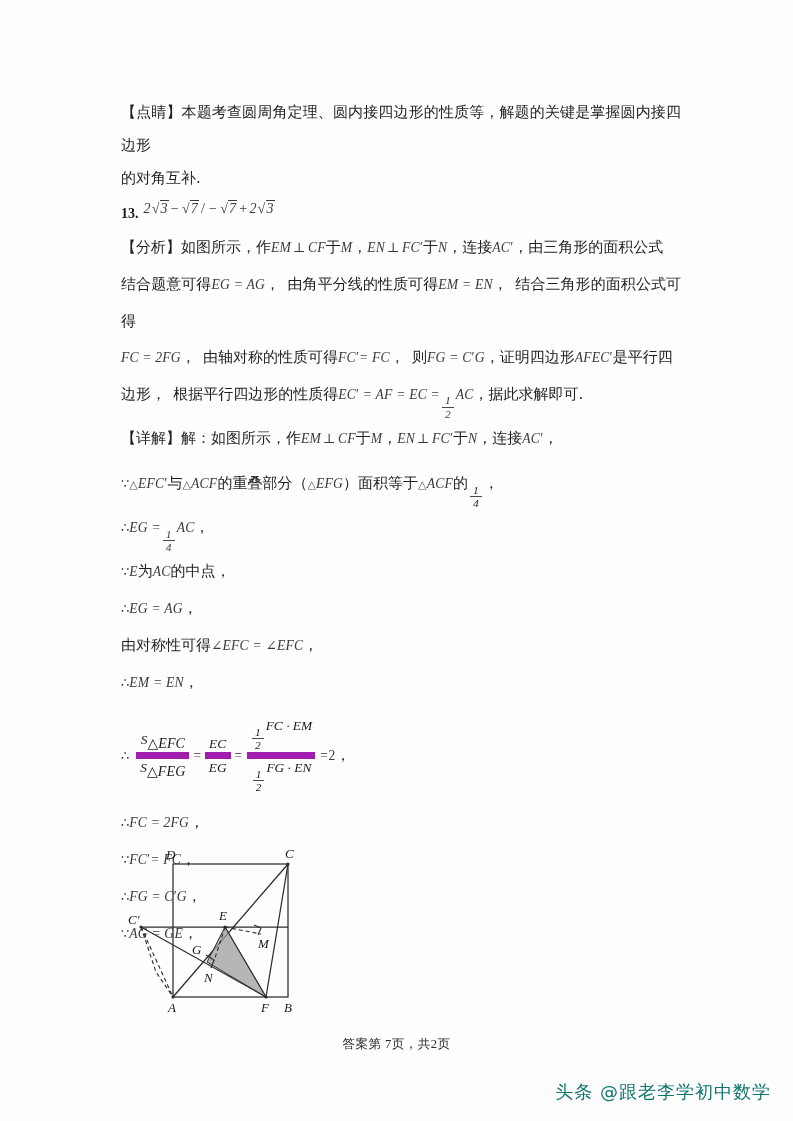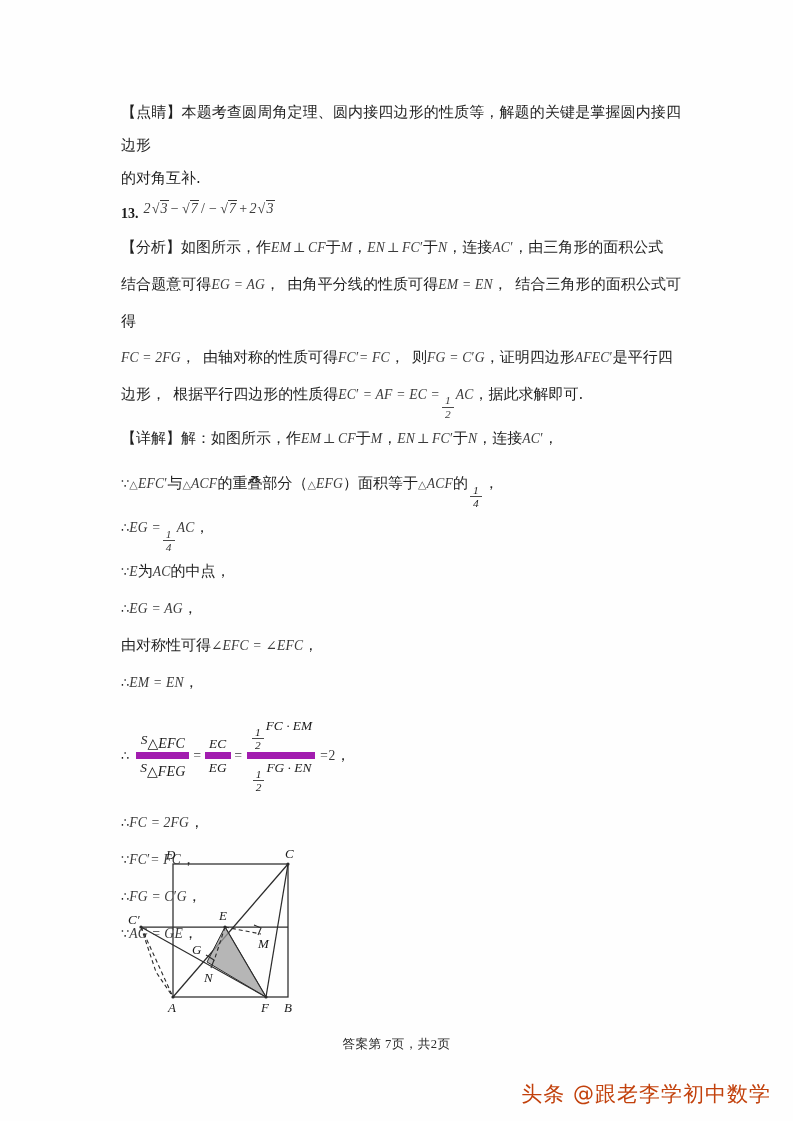--- a/index.html
+++ b/index.html
@@ -141,22 +141,22 @@
     font-size: 12.6px;
     color: #2a2a2a;
     letter-spacing: .4px;
   }
 
   .watermark {
     position: absolute;
     right: 22px;
     top: 1080px;
     font-family: "DejaVu Sans", "Liberation Sans", sans-serif;
-    font-size: 21px;
-    color: #c2410c;
+    font-size: 18px;
+    color: #0f766e;
     letter-spacing: 1px;
     white-space: nowrap;
     font-weight: 500;
   }
 </style>
 </head>
 <body>
 
 <div class="page">
 

